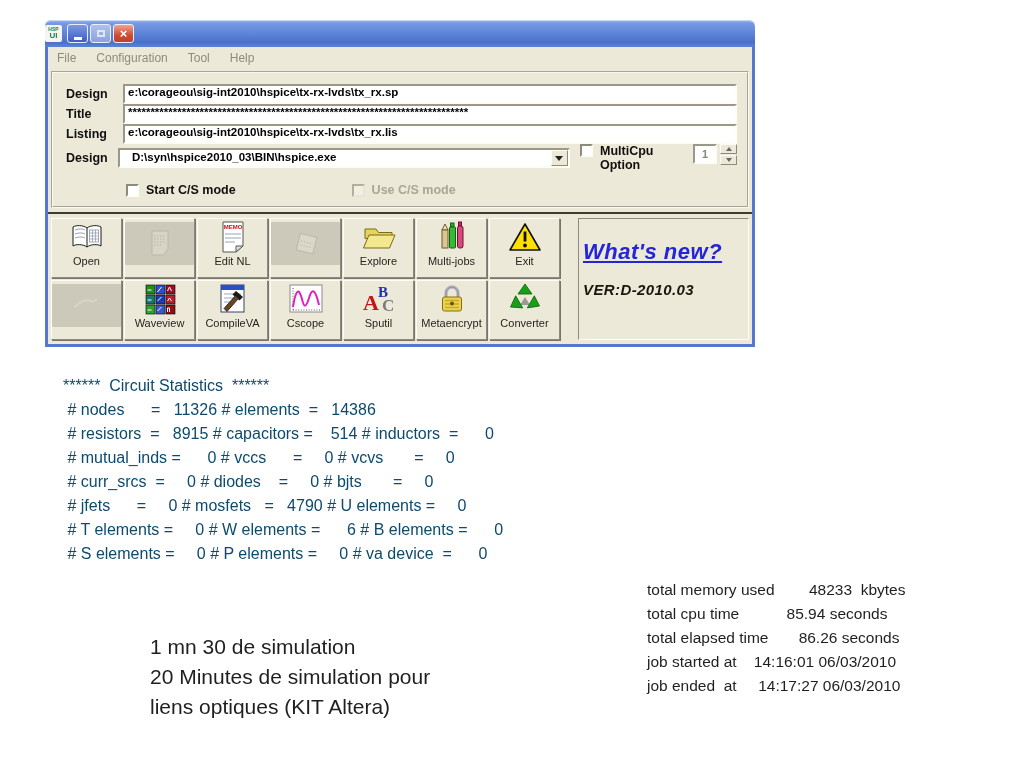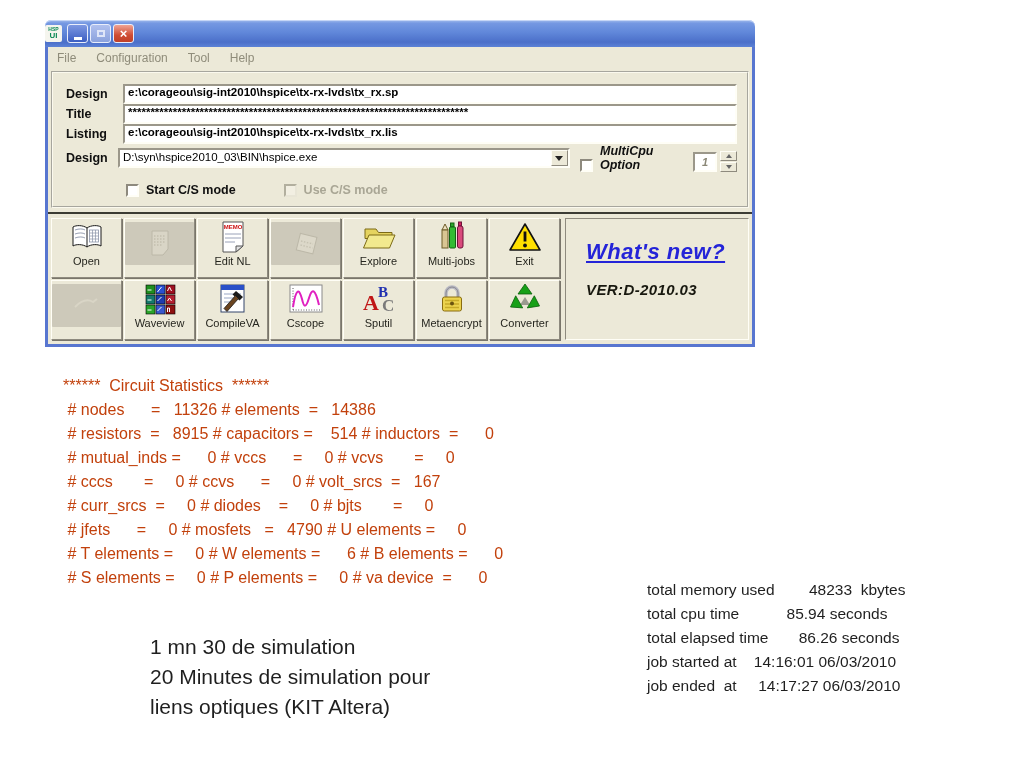--- a/index.html
+++ b/index.html
@@ -57,74 +57,74 @@
     flex: 1; height: 20px; background: #fff; color: #000;
     border-top: 2px solid #9b978a; border-left: 2px solid #9b978a;
     border-bottom: 2px solid #fffef6; border-right: 2px solid #fffef6;
     font-family: "Liberation Sans", sans-serif; font-weight: bold; font-size: 11.5px;
     padding: 0 3px; white-space: nowrap; overflow: hidden;
   }
   .combo { width: 452px; flex: none; display: flex; align-items: stretch;
     border-top: 2px solid #9b978a; border-left: 2px solid #9b978a;
     border-bottom: 2px solid #fffef6; border-right: 2px solid #fffef6;
     background: #fff; height: 20px; }
-  .combo-text { flex: 1; font-weight: normal; font-size: 11.5px; padding: 1px 3px; white-space: nowrap; overflow: hidden; }
+  .combo-text { flex: 1; font-weight: bold; font-size: 11.5px; padding: 1px 12px; white-space: nowrap; overflow: hidden; }
   .combo-arrow {
     width: 17px; background: #ece9d8; border: 1px solid;
     border-color: #fffef6 #8e8a7e #8e8a7e #fffef6;
     display: flex; align-items: center; justify-content: center;
   }
   .tri-down { width: 0; height: 0; border-left: 4px solid transparent; border-right: 4px solid transparent; border-top: 5px solid #222; }
   .cb {
     width: 13px; height: 13px; background: #fff; flex: none;
     border-top: 2px solid #8e8a7e; border-left: 2px solid #8e8a7e;
     border-bottom: 2px solid #fffef6; border-right: 2px solid #fffef6;
   }
   .chk-label { font-weight: bold; font-size: 12.5px; color: #101010; margin-left: 7px; }
-  .mcpu { display: flex; align-items: flex-end; margin-left: 10px; font-style: italic; }
+  .mcpu { display: flex; align-items: flex-start; margin-left: 10px; }
   .spin-box {
     width: 27px; height: 20px; margin-left: 8px; background: #fff;
     border-top: 2px solid #9b978a; border-left: 2px solid #9b978a;
     border-bottom: 2px solid #fffef6; border-right: 2px solid #fffef6;
     color: #8a8776; font-size: 11px; font-weight: bold;
     display: flex; align-items: center; justify-content: center;
   }
   .spinner { display: flex; flex-direction: column; margin-left: 3px; gap: 1px; }
   .sbtn { width: 17px; height: 10px; background: #ece9d8; border: 1px solid;
     border-color: #fffef6 #8e8a7e #8e8a7e #fffef6;
     display: flex; align-items: center; justify-content: center; }
   .tri-up-s { width: 0; height: 0; border-left: 3px solid transparent; border-right: 3px solid transparent; border-bottom: 4px solid #666; }
   .tri-dn-s { width: 0; height: 0; border-left: 3px solid transparent; border-right: 3px solid transparent; border-top: 4px solid #666; }
   .checksrow { display: flex; align-items: center; margin: 11px 0 2px 60px; }
   .chk { display: flex; align-items: center; }
   .chk.disabled .chk-label { color: #a9a695; }
   .chk.disabled .cb { border-color: #b2af9e #e8e5d6 #e8e5d6 #b2af9e; background: #f2efe2; }
-  .chk + .chk { margin-left: 48px; }
+  .chk + .chk { margin-left: 116px; }
 
   
   .toolbar { border-top: 2px solid #3c3c34; padding: 4px 3px 4px; display: flex; }
   .tb-buttons { display: grid; grid-template-columns: repeat(7, 71px); grid-auto-rows: 60px; gap: 2px; }
   .tb-btn {
     background: #ece9d8; border: 1px solid; border-color: #fffef6 #8e8a7e #8e8a7e #fffef6;
     box-shadow: 1px 1px 0 #76классa; box-shadow: 1px 1px 0 #79756a;
     display: flex; flex-direction: column; align-items: center; justify-content: flex-end;
     padding-bottom: 9px; overflow: hidden;
   }
   .tb-icon { flex: 1; display: flex; align-items: center; justify-content: center; width: 100%; }
   .tb-label { font-size: 11px; line-height: 13px; color: #26261f; white-space: nowrap; }
   .tb-btn.disabled .tb-icon { background: #cdc9ba; margin: 3px; border-radius: 1px; }
   .whats-new {
-    flex: 1; margin-left: 5px; padding: 20px 12px 0 20px;
+    flex: 1; margin-left: 18px; padding: 20px 12px 0 4px;
     border: 1px solid; border-color: #8e8a7e #fffef6 #fffef6 #8e8a7e; background: #ece9d8;
   }
   .wn-link { color: #2424d8; font-weight: bold; font-style: italic; font-size: 22px; text-decoration: underline; letter-spacing: 0.5px; cursor: pointer; }
   .wn-ver  { margin-top: 16px; font-weight: bold; font-style: italic; font-size: 15px; color: #18180f; letter-spacing: 0.4px; }
 
   
-  .stats { position: absolute; left: 63px; top: 374px; font-size: 16px; line-height: 24px; color: #c2410c; }
+  .stats { position: absolute; left: 63px; top: 374px; font-size: 16px; line-height: 24px; color: #0c4a6e; }
   .stats div { white-space: pre; }
   .jobstats { position: absolute; left: 647px; top: 578px; font-size: 15.5px; line-height: 24px; color: #1f1f1f; }
   .jobstats div { white-space: pre; }
   .simnote { position: absolute; left: 150px; top: 632px; font-size: 21px; line-height: 30px; color: #1f1f1f; }
 </style>
 </head>
 <body>
 
 <div class="window">
 
@@ -389,21 +389,20 @@
       </div>
     </div>
   </div>
 </div>
 
 <div class="stats">
   <div>******  Circuit Statistics  ******</div>
   <div> # nodes      =   11326 # elements  =   14386</div>
   <div> # resistors  =   8915 # capacitors =    514 # inductors  =      0</div>
   <div> # mutual_inds =      0 # vccs      =     0 # vcvs       =     0</div>
-  <div> # cccs       =     0 # ccvs      =     0 # volt_srcs  =   167</div>
   <div> # curr_srcs  =     0 # diodes    =     0 # bjts       =     0</div>
   <div> # jfets      =     0 # mosfets   =   4790 # U elements =     0</div>
   <div> # T elements =     0 # W elements =      6 # B elements =      0</div>
   <div> # S elements =     0 # P elements =     0 # va device  =      0</div>
 </div>
 
 <div class="jobstats">
   <div>total memory used        48233  kbytes</div>
   <div>total cpu time           85.94 seconds</div>
   <div>total elapsed time       86.26 seconds</div>

